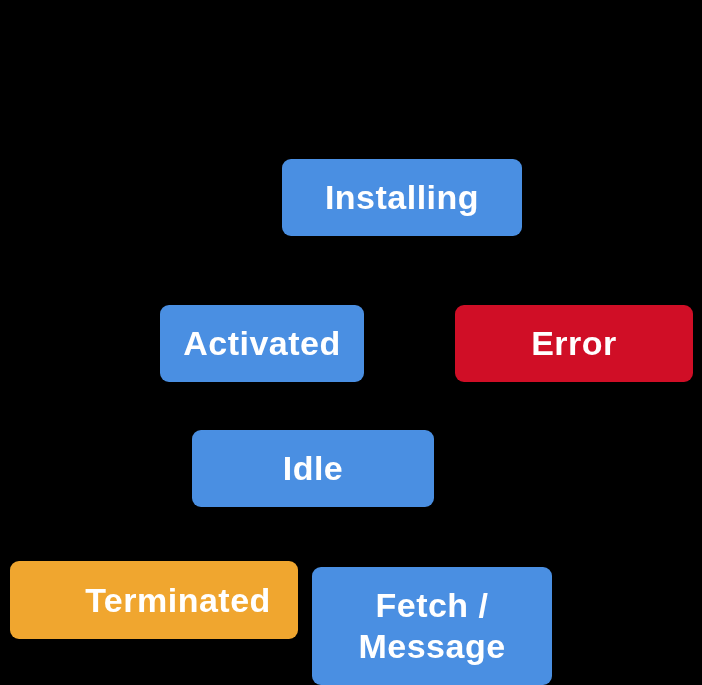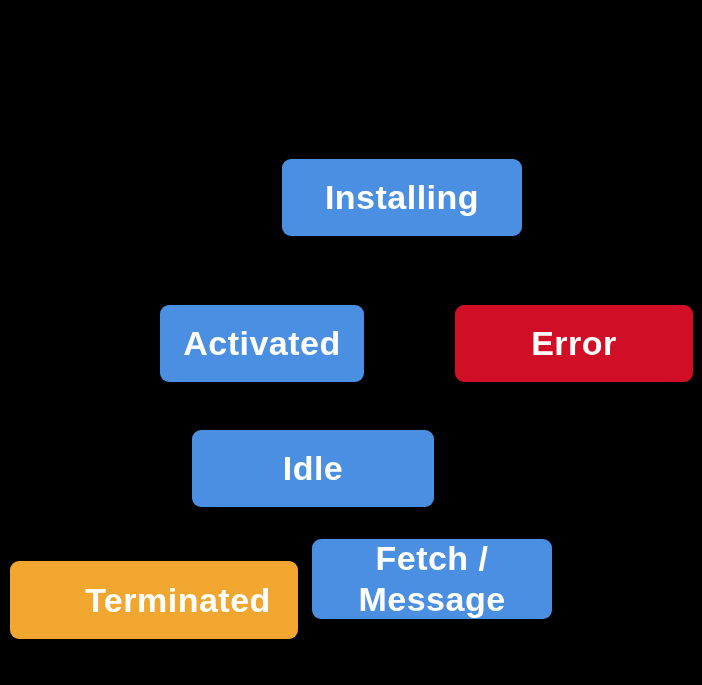--- a/index.html
+++ b/index.html
@@ -27,21 +27,21 @@
     font-weight: 700;
     line-height: 1.2;
     letter-spacing: 0.5px;
   }
   
   .node-installing    { left: 282px; top: 159px; width: 240px; height: 77px; }
   .node-activated     { left: 160px; top: 305px; width: 204px; height: 77px; }
   .node-error         { left: 455px; top: 305px; width: 238px; height: 77px; }
   .node-idle          { left: 160px; top: 430px; width: 242px; height: 77px; margin-left: 32px; }
   .node-terminated    { left: 10px;  top: 561px; width: 240px; height: 78px; }
-  .node-fetch-message { left: 312px; top: 539px; width: 240px; height: 80px; padding: 0 36px; box-sizing: border-box; }
+  .node-fetch-message { left: 312px; top: 567px; width: 240px; height: 118px; padding: 0 36px; box-sizing: border-box; }
 </style>
 </head>
 <body>
 
 <div class="canvas">
 
   <div class="node node-installing" style="background: rgb(74, 143, 226);">
     <span>Installing</span>
   </div>
 

